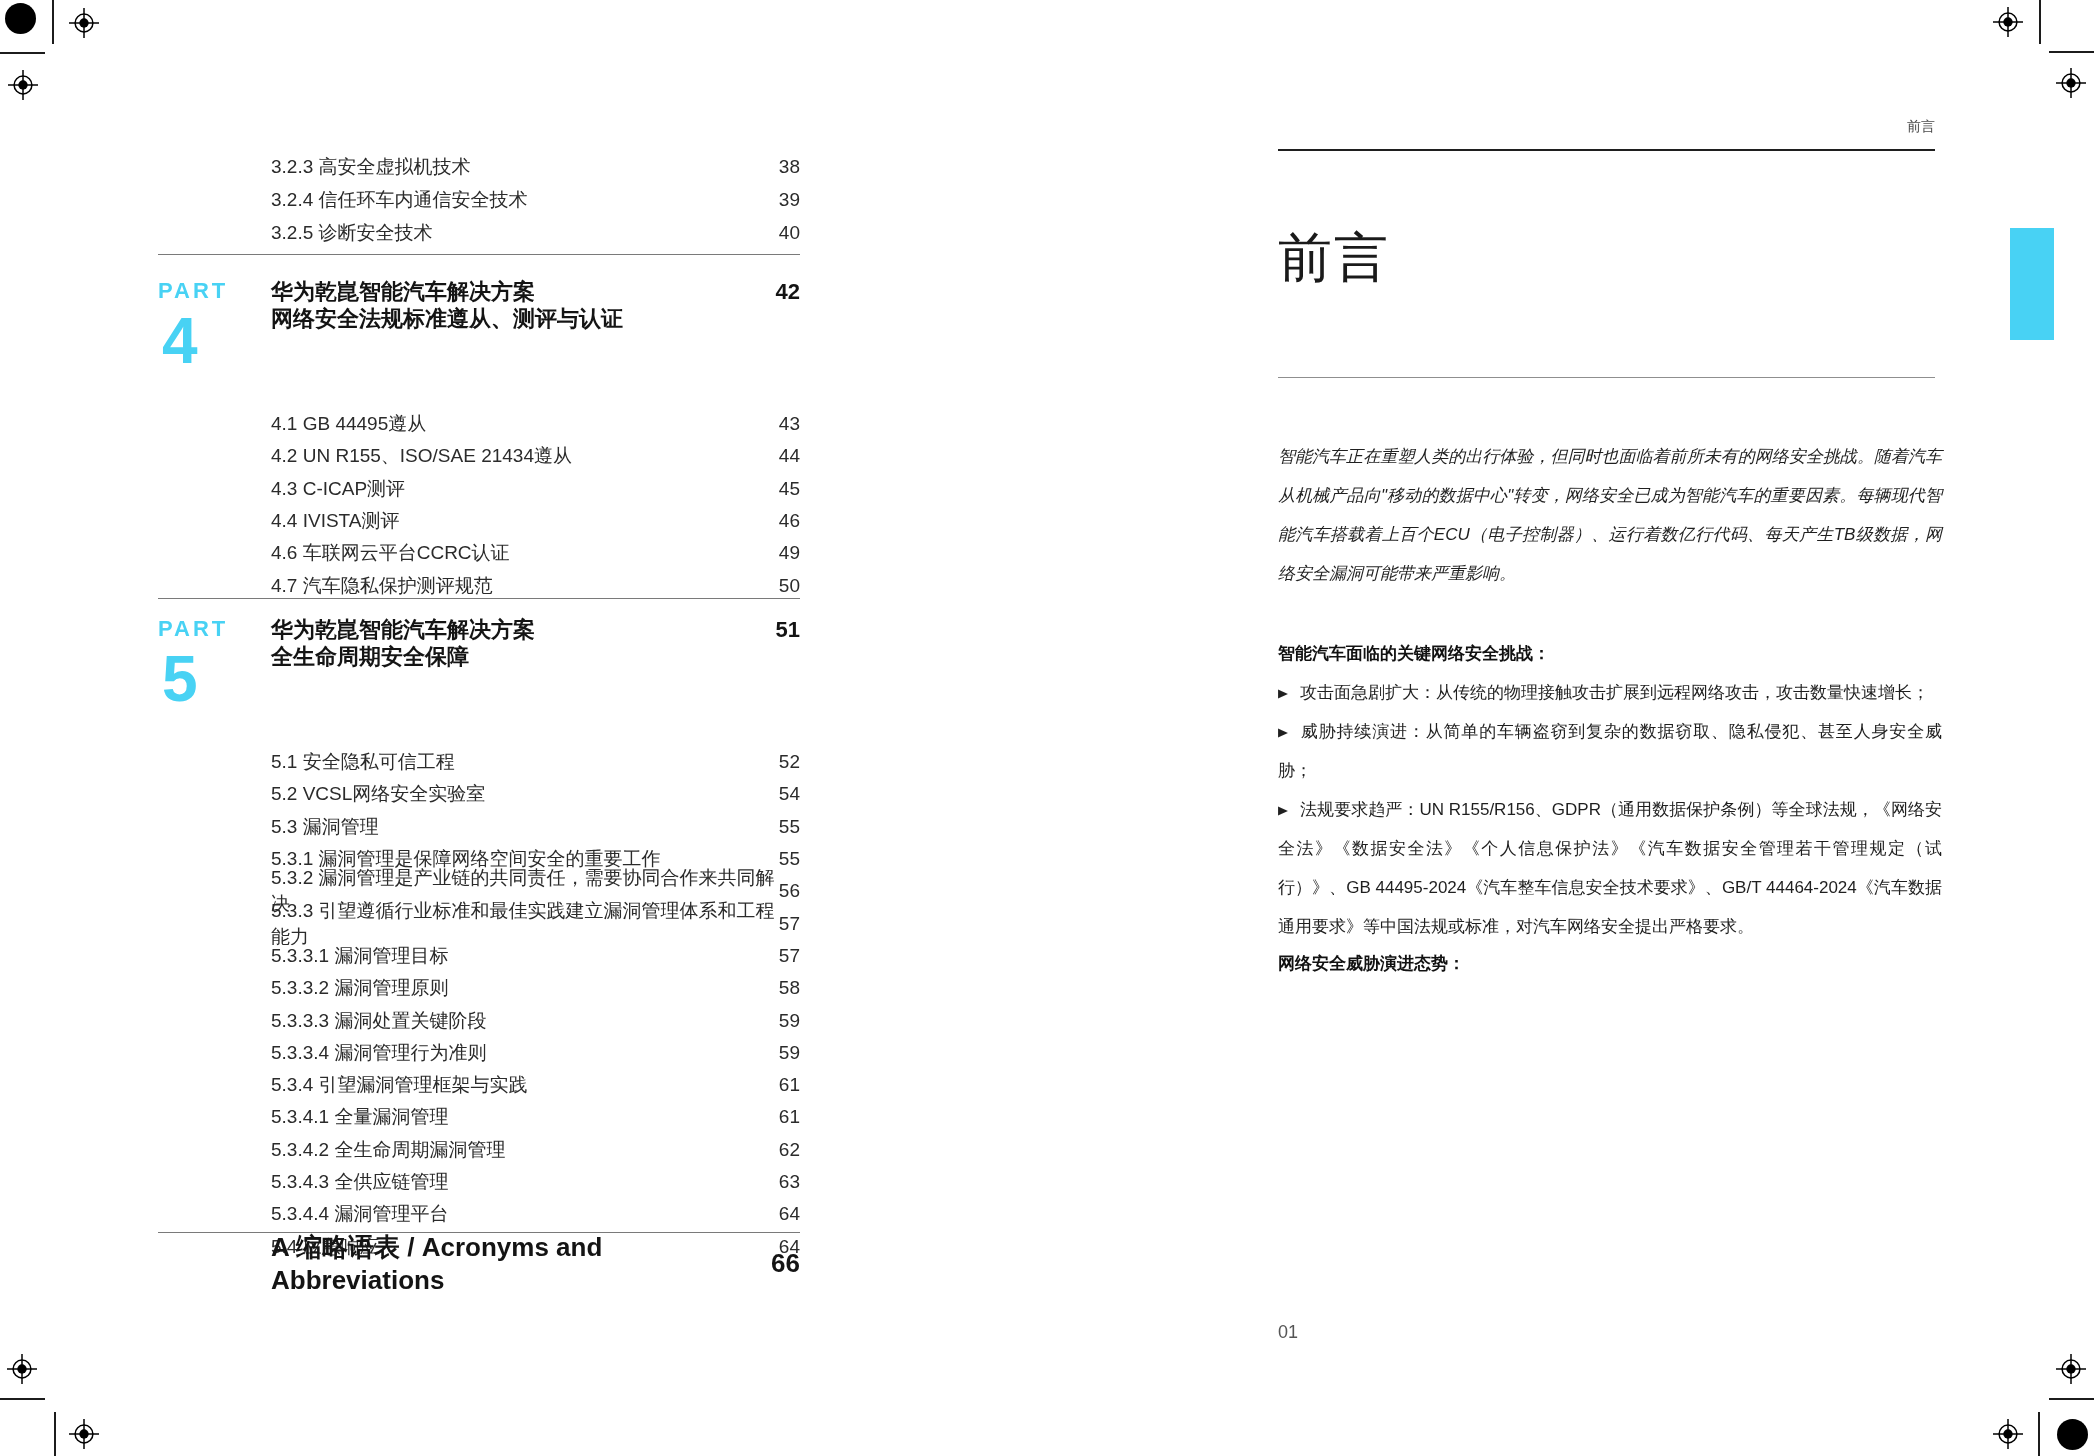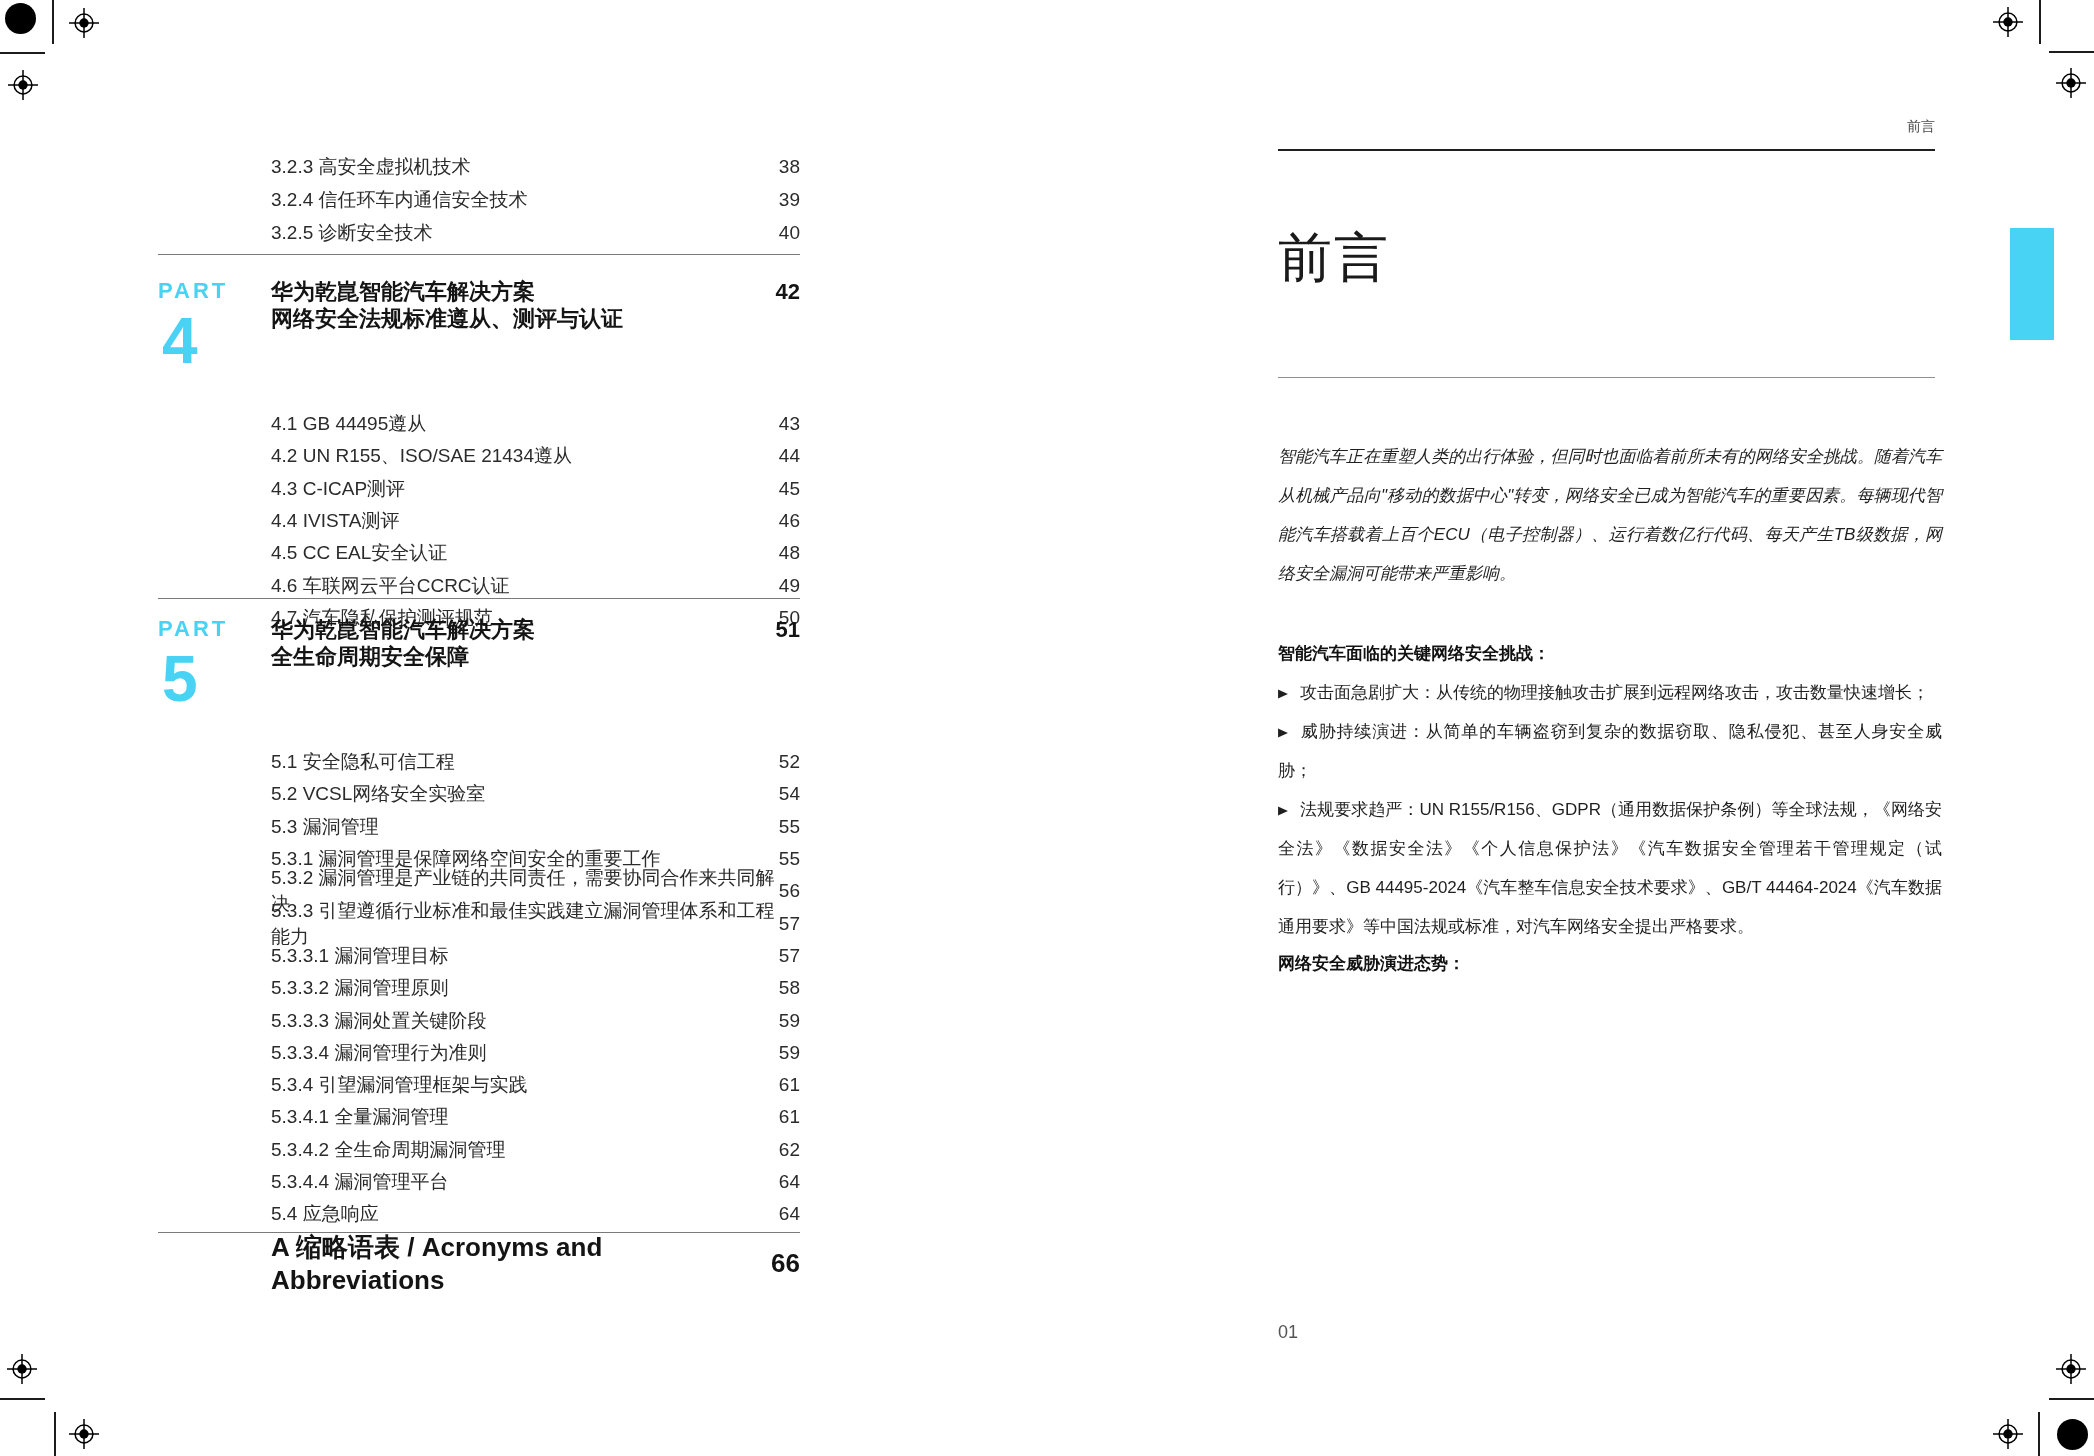--- a/index.html
+++ b/index.html
@@ -145,24 +145,20 @@
   </div>
             <div class="toc-row">
     <span class="toc-label">4.3 C-ICAP测评</span>
     <span class="toc-page">45</span>
   </div>
             <div class="toc-row">
     <span class="toc-label">4.4 IVISTA测评</span>
     <span class="toc-page">46</span>
   </div>
             <div class="toc-row">
-    <span class="toc-label">4.5 CC EAL安全认证</span>
-    <span class="toc-page">48</span>
-  </div>
-            <div class="toc-row">
     <span class="toc-label">4.6 车联网云平台CCRC认证</span>
     <span class="toc-page">49</span>
   </div>
             <div class="toc-row">
     <span class="toc-label">4.7 汽车隐私保护测评规范</span>
     <span class="toc-page">50</span>
   </div>
           </div>
   </section>
         <section class="part-block" style="top: 606px;">
@@ -224,20 +220,24 @@
   </div>
             <div class="toc-row">
     <span class="toc-label">5.3.4.1 全量漏洞管理</span>
     <span class="toc-page">61</span>
   </div>
             <div class="toc-row">
     <span class="toc-label">5.3.4.2 全生命周期漏洞管理</span>
     <span class="toc-page">62</span>
   </div>
             <div class="toc-row">
+    <span class="toc-label">5.3.4.3 全供应链管理</span>
+    <span class="toc-page">63</span>
+  </div>
+            <div class="toc-row">
     <span class="toc-label">5.3.4.4 漏洞管理平台</span>
     <span class="toc-page">64</span>
   </div>
             <div class="toc-row">
     <span class="toc-label">5.4 应急响应</span>
     <span class="toc-page">64</span>
   </div>
           </div>
   </section>
       </div>

